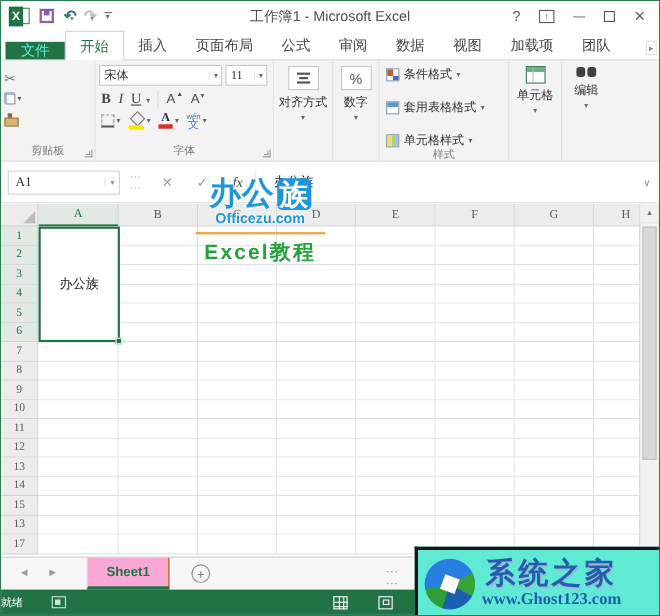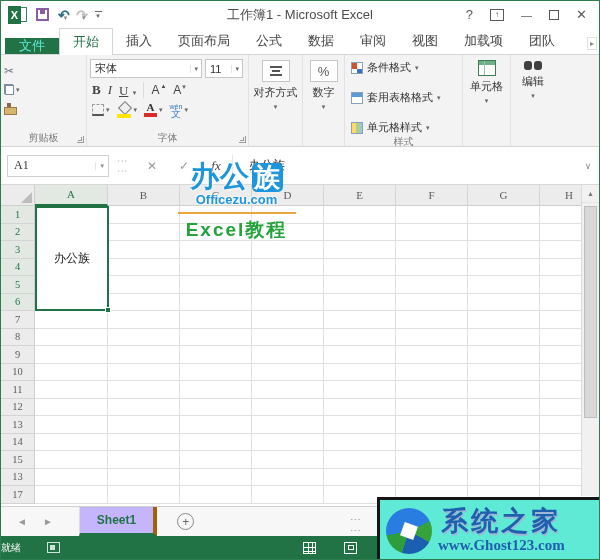--- a/index.html
+++ b/index.html
@@ -60,21 +60,21 @@
   .copy-ico::after { content:""; position:absolute; right:0; bottom:0; width:7px; height:8px; border:1px solid #7d8da0; background:#fff; }
   .painter-ico { width:11px; height:12px; position:relative; }
   .painter-ico::before { content:""; position:absolute; left:3px; top:0; width:4px; height:6px; background:#8a6a42; }
   .painter-ico::after { content:""; position:absolute; left:0; bottom:0; width:11px; height:6px; background:#d8b56f; border:1px solid #9a7a47; }
 
   
   .g-font { width:162px; }
   .g-font .rg-body { flex-direction:column; gap:3px; padding-top:4px; }
   .font-row1 { display:flex; gap:3px; }
   .combo { background:#fff; border:1px solid #c6c6c6; height:19px; display:flex; align-items:center; font-size:11px; color:#333; }
-  .combo .cval { flex:1; padding-left:4px; font-family:Liberation Sans, sans-serif; }
+  .combo .cval { flex:1; padding-left:4px; font-family:Liberation Serif, serif; }
   .combo .dd { padding:0 3px; border-left:1px solid #e4e4e4; }
   .font-name { width:112px; }
   .font-size { width:38px; }
   .font-row2, .font-row3 { display:flex; align-items:center; gap:7px; padding-left:2px; }
   .fmt-b { font-family:"Liberation Serif", serif; font-weight:bold; font-size:13px; color:#444; }
   .fmt-i { font-family:"Liberation Serif", serif; font-style:italic; font-size:13px; color:#444; }
   .fmt-u { font-family:"Liberation Serif", serif; font-size:13px; color:#444; text-decoration:underline; }
   .grow-shrink { display:flex; align-items:flex-start; gap:1px; font-size:12px; color:#444; }
   .tri { font-size:6px; color:#444; }
   .sep-v { width:1px; height:16px; background:#dcdcdc; }
@@ -142,21 +142,21 @@
   .cell.last { flex:1; }
   .merged-cell { position:absolute; left:34px; top:21px; width:74px; height:105px; background:#fff; border:2px solid #217346; z-index:5; display:flex; align-items:center; justify-content:center; font-size:12px; color:#222; font-family:"Liberation Serif", serif; }
   .fill-handle { position:absolute; right:-4px; bottom:-4px; width:6px; height:6px; background:#217346; border:1px solid #fff; }
   .vscroll { position:absolute; top:0; right:0; width:18px; height:311px; background:#f1f1f1; border-left:1px solid #dcdcdc; z-index:6; }
   .vs-up { height:18px; display:flex; align-items:center; justify-content:center; font-size:7px; color:#777; border-bottom:1px solid #e6e6e6; }
   .vs-thumb { margin:3px 2px 0 2px; height:212px; background:#d8d8d8; border:1px solid #bdbdbd; }
 
   
   .sheetbar { height:30px; background:#f7f7f7; border-top:1px solid #cfcfcf; display:flex; align-items:stretch; position:relative; }
   .nav-arrows { display:flex; align-items:center; gap:16px; padding-left:16px; color:#9a9a9a; font-size:10px; }
-  .sheet-tab { margin-left:26px; padding:0 17px; display:flex; align-items:center; background:#c4b5fd; border-left:1px solid #dcdcdc; border-right:4px solid #a16207; font-size:12px; color:#217346; font-weight:bold; }
+  .sheet-tab { margin-left:26px; padding:0 17px; display:flex; align-items:center; background:#f9a8d4; border-left:1px solid #dcdcdc; border-right:1px solid #a16207; font-size:12px; color:#217346; font-weight:bold; }
   .sheet-tab.active { border-bottom:3px solid #217346; }
   .new-sheet { margin-left:20px; align-self:center; width:17px; height:17px; border:1px solid #8a8a8a; border-radius:50%; display:flex; align-items:center; justify-content:center; font-size:12px; color:#666; }
   .tab-splitter { position:absolute; left:352px; top:7px; color:#aaa; font-size:11px; letter-spacing:0; line-height:5px; }
 
   
   .statusbar { height:23px; background:#217346; display:flex; align-items:center; color:#fff; position:relative; }
   .sb-mode { font-size:10px; padding-left:0; }
   .macro-ico { margin-left:26px; width:13px; height:11px; border:1px solid #cfe3d6; position:relative; }
   .macro-ico::after { content:""; position:absolute; left:2px; top:2px; width:5px; height:5px; background:#cfe3d6; }
   .sb-views { position:absolute; right:242px; display:flex; gap:28px; align-items:center; }
@@ -210,22 +210,22 @@
   </div>
 
   <div class="tabrow">
     <div class="file-tab">文件</div>
     <div style="display:flex;align-items:flex-end;">
 
     <div class="rtab active">开始</div>
         <div class="rtab">插入</div>
         <div class="rtab">页面布局</div>
         <div class="rtab">公式</div>
+        <div class="rtab">审阅</div>
         <div class="rtab">数据</div>
-        <div class="rtab">审阅</div>
         <div class="rtab">视图</div>
         <div class="rtab">加载项</div>
         <div class="rtab">团队</div>
       </div>
     <div class="tabs-more">▸</div>
   </div>
 
   <div class="ribbon">
 
     <div class="rgroup g-clip">

